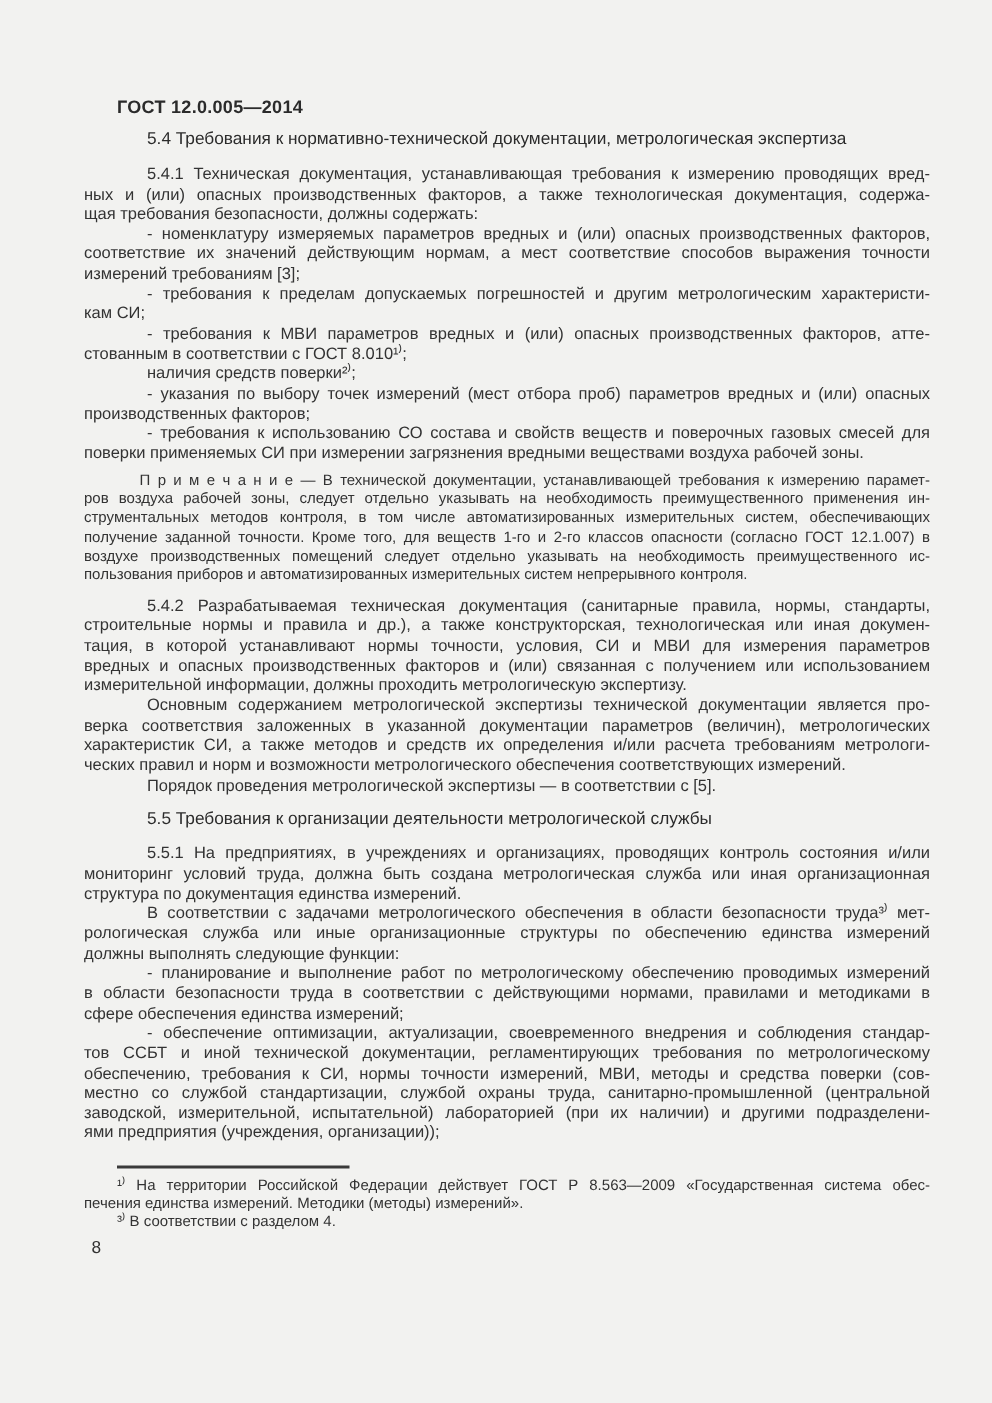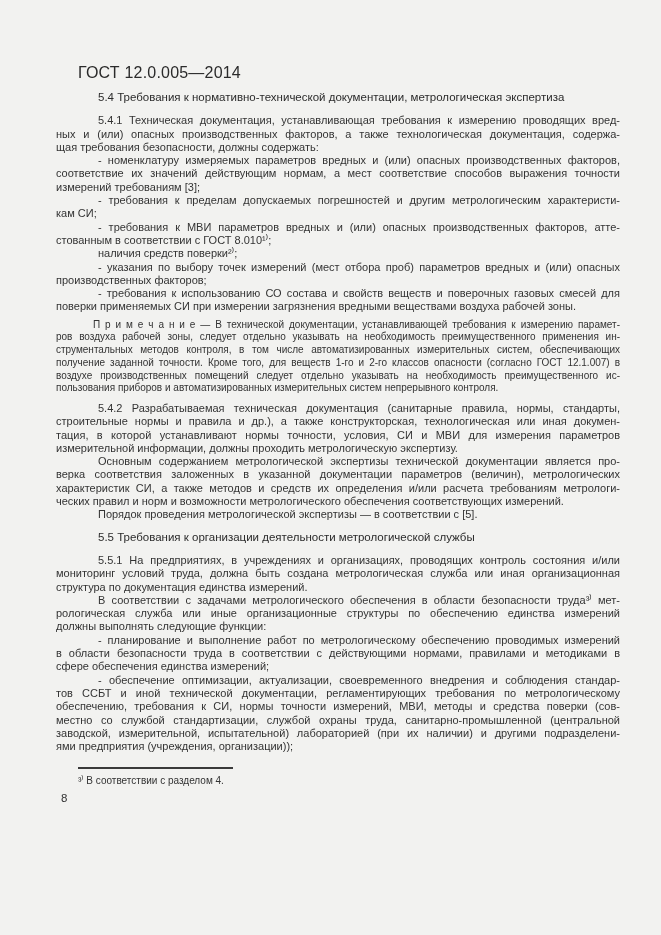--- a/index.html
+++ b/index.html
@@ -10,22 +10,22 @@
     color: #333;
     position: relative;
     overflow: hidden;
   }
   .page {
     position: absolute; inset: 0;
     box-sizing: border-box;
     padding: 64px 41px 0 56px;
   }
   .running-header {
-    font-weight: normal;
-    font-size: 16px;
+    font-weight: bold;
+    font-size: 12px;
     color: #2b2b2b;
     padding-left: 22px;
     letter-spacing: 0.2px;
     margin-bottom: 8px;
   }
   .doc-body { font-size: 11px; line-height: 13.3px; }
   .heading {
     font-weight: normal;
     font-size: 11.5px;
     color: #2b2b2b;
@@ -102,20 +102,21 @@
         <div class="ln">ров воздуха рабочей зоны, следует отдельно указывать на необходимость преимущественного применения ин-</div>
         <div class="ln">струментальных методов контроля, в том числе автоматизированных измерительных систем, обеспечивающих</div>
         <div class="ln">получение заданной точности. Кроме того, для веществ 1-го и 2-го классов опасности (согласно ГОСТ 12.1.007) в</div>
         <div class="ln">воздухе производственных помещений следует отдельно указывать на необходимость преимущественного ис-</div>
         <div class="ln last">пользования приборов и автоматизированных измерительных систем непрерывного контроля.</div>
       </div>
       <div class="para">
         <div class="ln">5.4.2 Разрабатываемая техническая документация (санитарные правила, нормы, стандарты,</div>
         <div class="ln">строительные нормы и правила и др.), а также конструкторская, технологическая или иная докумен-</div>
         <div class="ln">тация, в которой устанавливают нормы точности, условия, СИ и МВИ для измерения параметров</div>
+        <div class="ln">вредных и опасных производственных факторов и (или) связанная с получением или использованием</div>
         <div class="ln last">измерительной информации, должны проходить метрологическую экспертизу.</div>
       </div>
       <div class="para">
         <div class="ln">Основным содержанием метрологической экспертизы технической документации является про-</div>
         <div class="ln">верка соответствия заложенных в указанной документации параметров (величин), метрологических</div>
         <div class="ln">характеристик СИ, а также методов и средств их определения и/или расчета требованиям метрологи-</div>
         <div class="ln last">ческих правил и норм и возможности метрологического обеспечения соответствующих измерений.</div>
       </div>
       <div class="para">
         <div class="ln last">Порядок проведения метрологической экспертизы — в соответствии с [5].</div>
@@ -143,18 +144,22 @@
         <div class="ln">местно со службой стандартизации, службой охраны труда, санитарно-промышленной (центральной</div>
         <div class="ln">заводской, измерительной, испытательной) лабораторией (при их наличии) и другими подразделени-</div>
         <div class="ln last">ями предприятия (учреждения, организации));</div>
       </div>
     </div>
 
   <div class="footnote-rule"></div>
 
   <div class="footnotes" id="footnotes">
       <div class="footnote">
+        <div class="ln">¹⁾ На территории Российской Федерации действует ГОСТ Р 8.563—2009 «Государственная система обес-</div>
+        <div class="ln last">печения единства измерений. Методики (методы) измерений».</div>
+      </div>
+      <div class="footnote">
         <div class="ln last">³⁾ В соответствии с разделом 4.</div>
       </div>
     </div>
 
   <div class="page-number">8</div>
 </div>
 
 </body></html>

